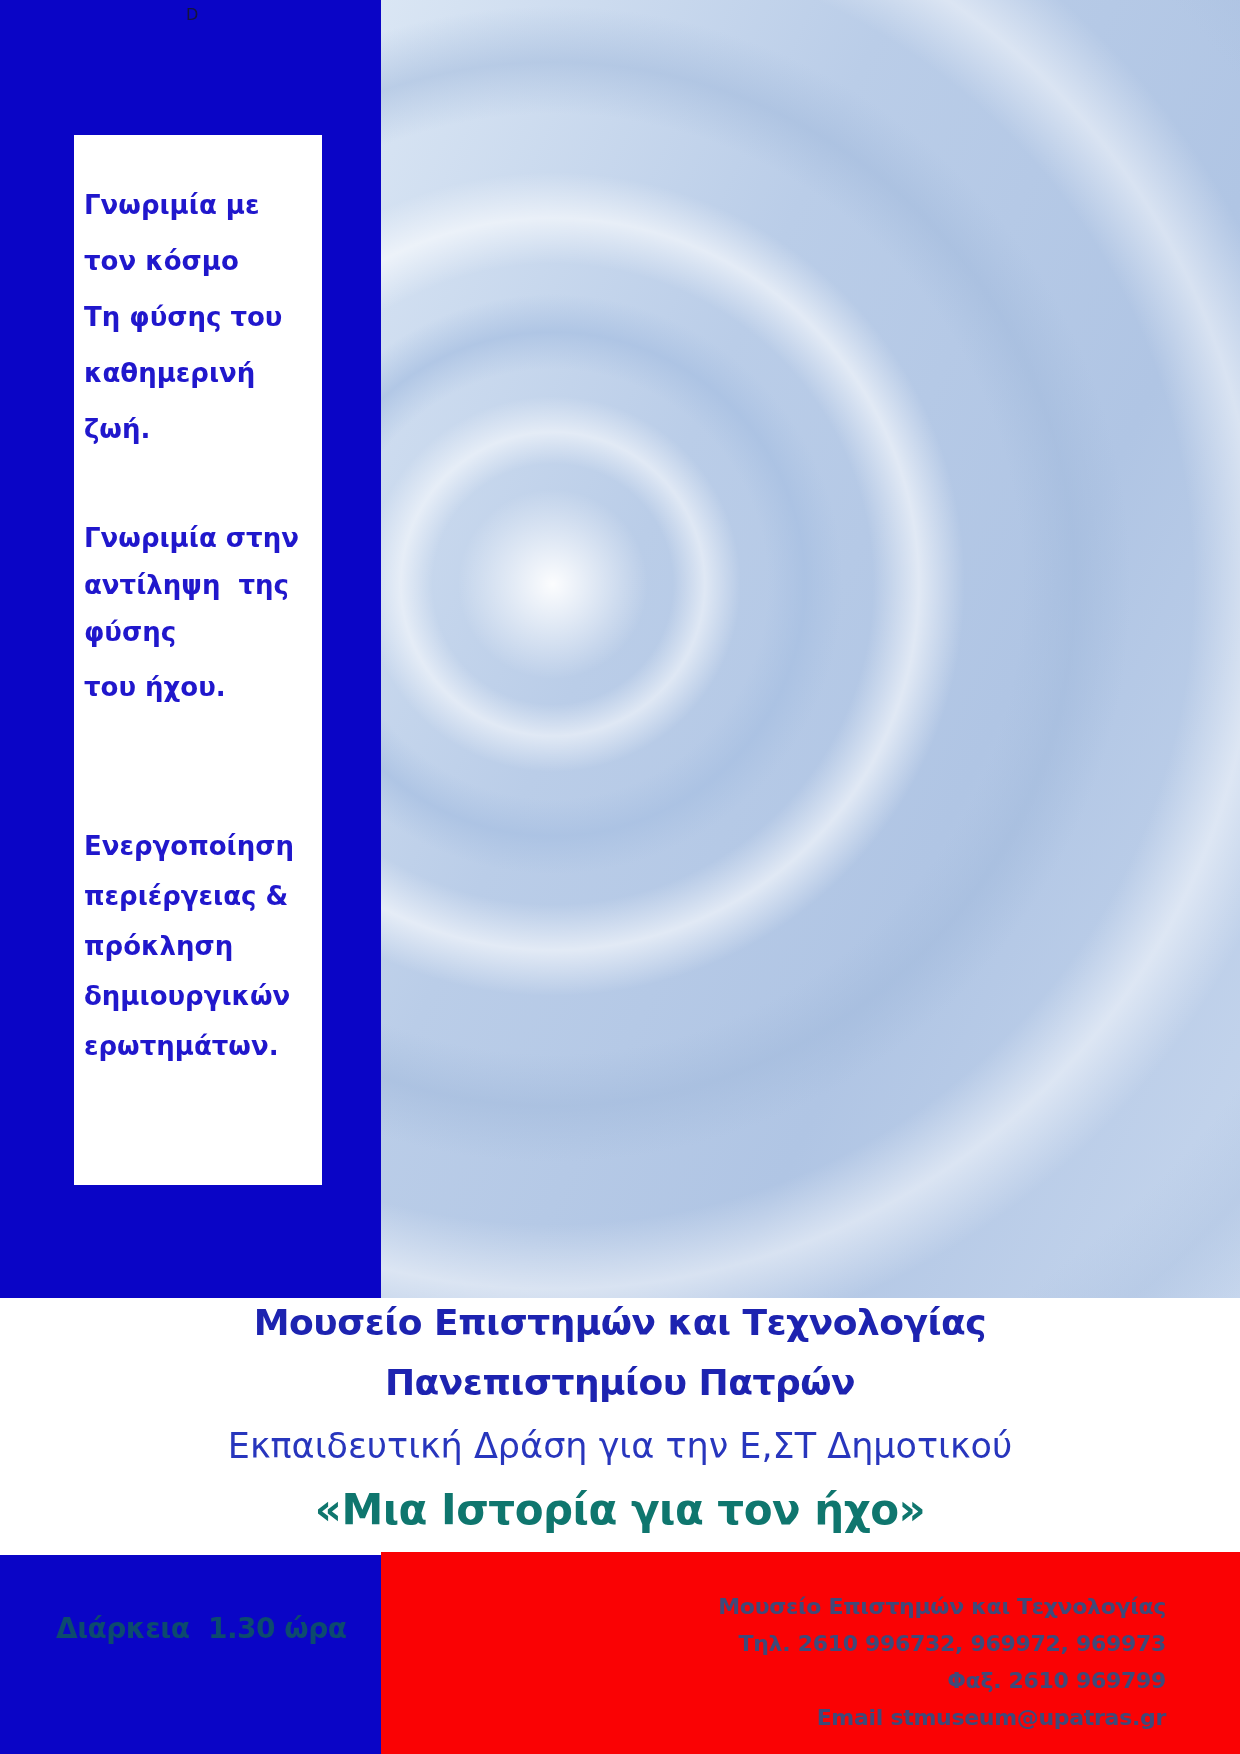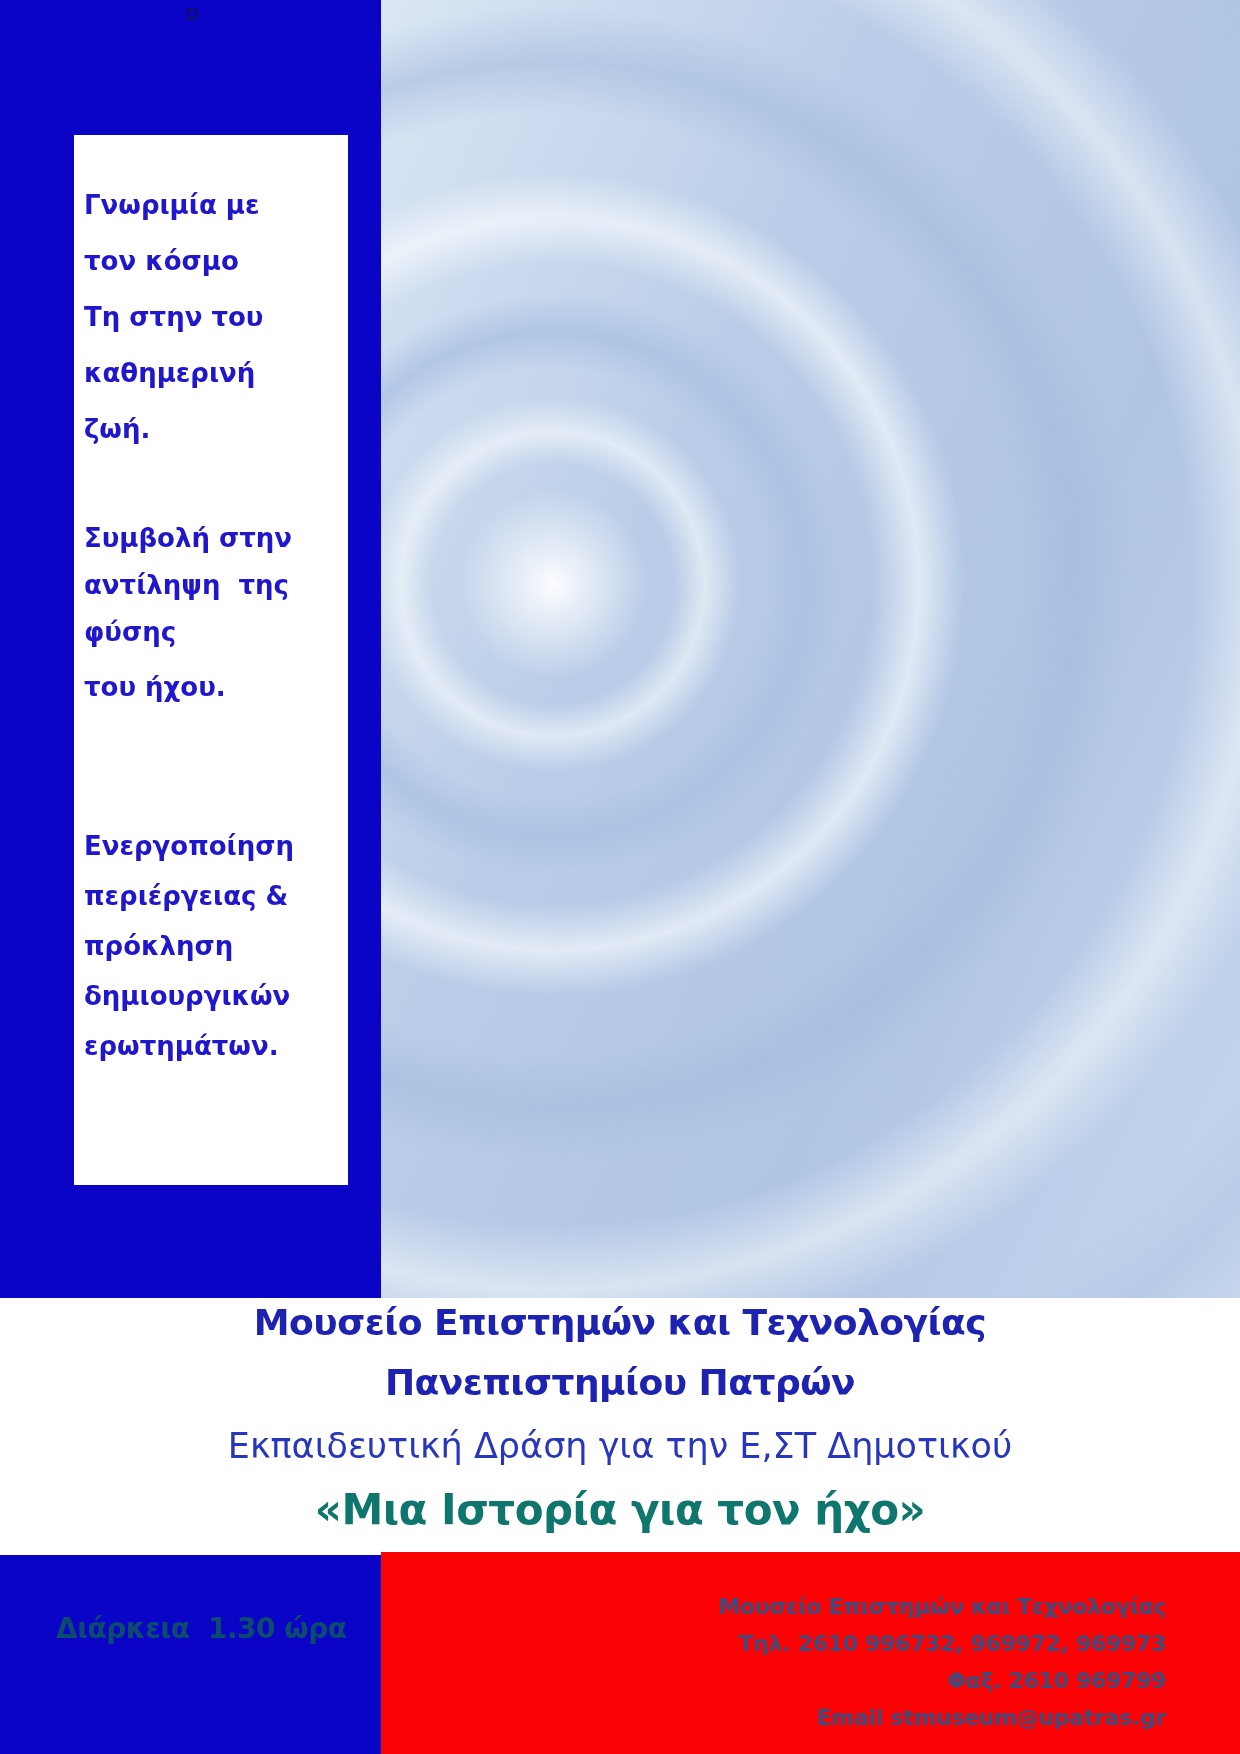--- a/index.html
+++ b/index.html
@@ -14,21 +14,21 @@
   .blue-column{
     position:absolute;left:0;top:0;width:381px;height:1298px;
     background:#0a05c6;
   }
   .page-marker{
     position:absolute;left:186px;top:5px;
     color:#14143c;font-size:16px;font-weight:400;
   }
   
   .white-box{
-    position:absolute;left:74px;top:135px;width:274px;height:1050px;
+    position:absolute;left:74px;top:135px;width:248px;height:1050px;
     background:#ffffff;
     box-sizing:border-box;
     padding:0 0 0 10px;
     color:#2017cc;
     font-weight:700;
     font-size:26px;
     overflow:hidden;
   }
   .white-box .line{white-space:pre;}
   .intro-block{margin-top:42px;}
@@ -98,26 +98,26 @@
 <div class="poster">
 
   <div class="blue-column"></div>
 
   <div class="page-marker">D</div>
 
   <div class="white-box">
     <div class="intro-block">
       <div class="line">Γνωριμία με</div>
       <div class="line">τον κόσμο</div>
-      <div class="line">Τη στην του</div>
+      <div class="line">Τη φύσης του</div>
       <div class="line">καθημερινή</div>
       <div class="line">ζωή.</div>
     </div>
     <div class="perception-block">
-      <div class="line">Συμβολή στην</div>
+      <div class="line">Γνωριμία στην</div>
       <div class="line">αντίληψη  της</div>
       <div class="line">φύσης</div>
       <div class="line extra-gap">του ήχου.</div>
     </div>
     <div class="activation-block">
       <div class="line">Ενεργοποίηση</div>
       <div class="line">περιέργειας &amp;</div>
       <div class="line">πρόκληση</div>
       <div class="line">δημιουργικών</div>
       <div class="line">ερωτημάτων.</div>

